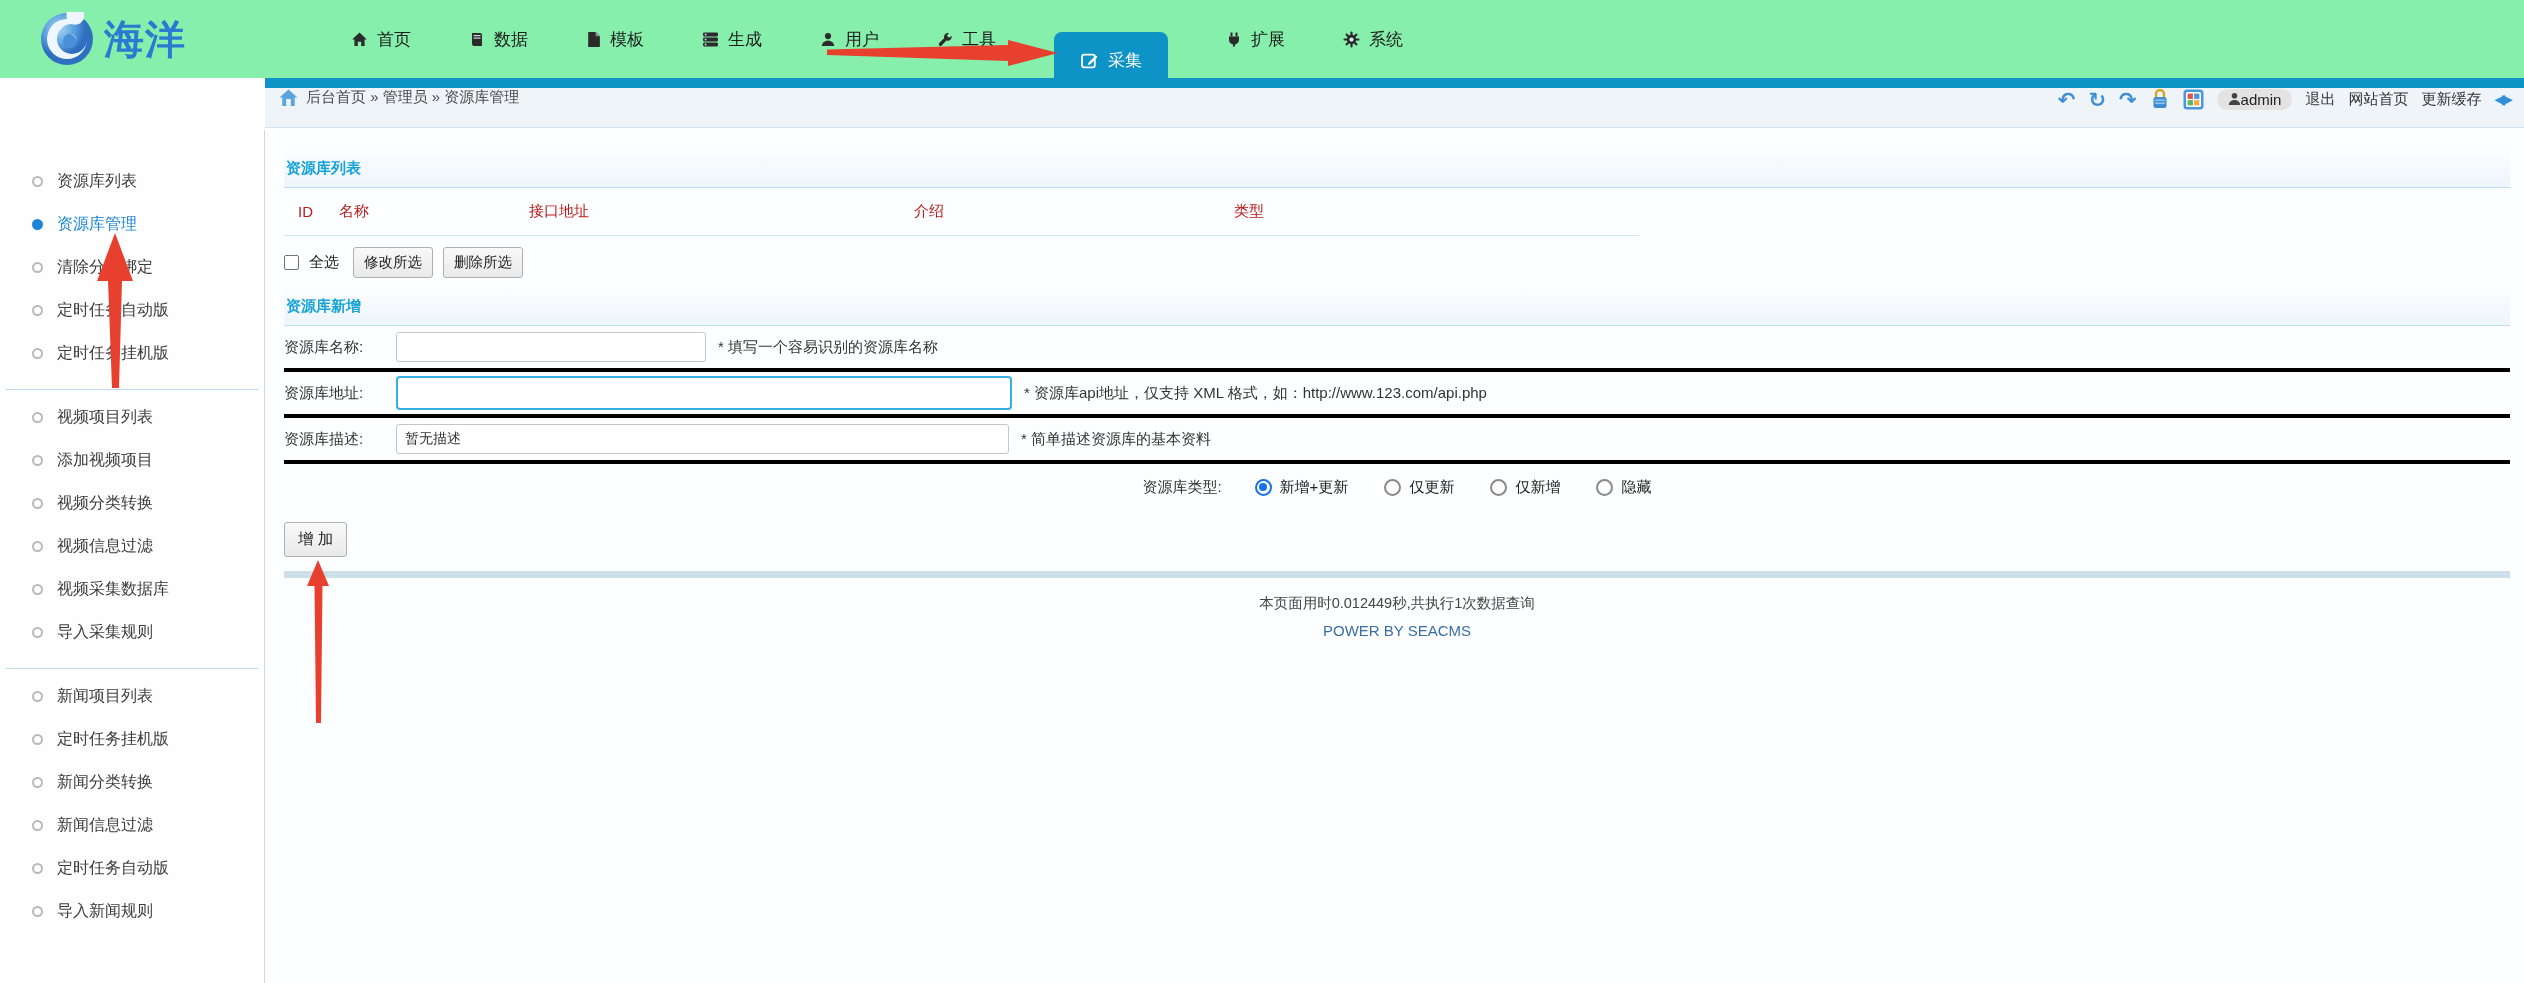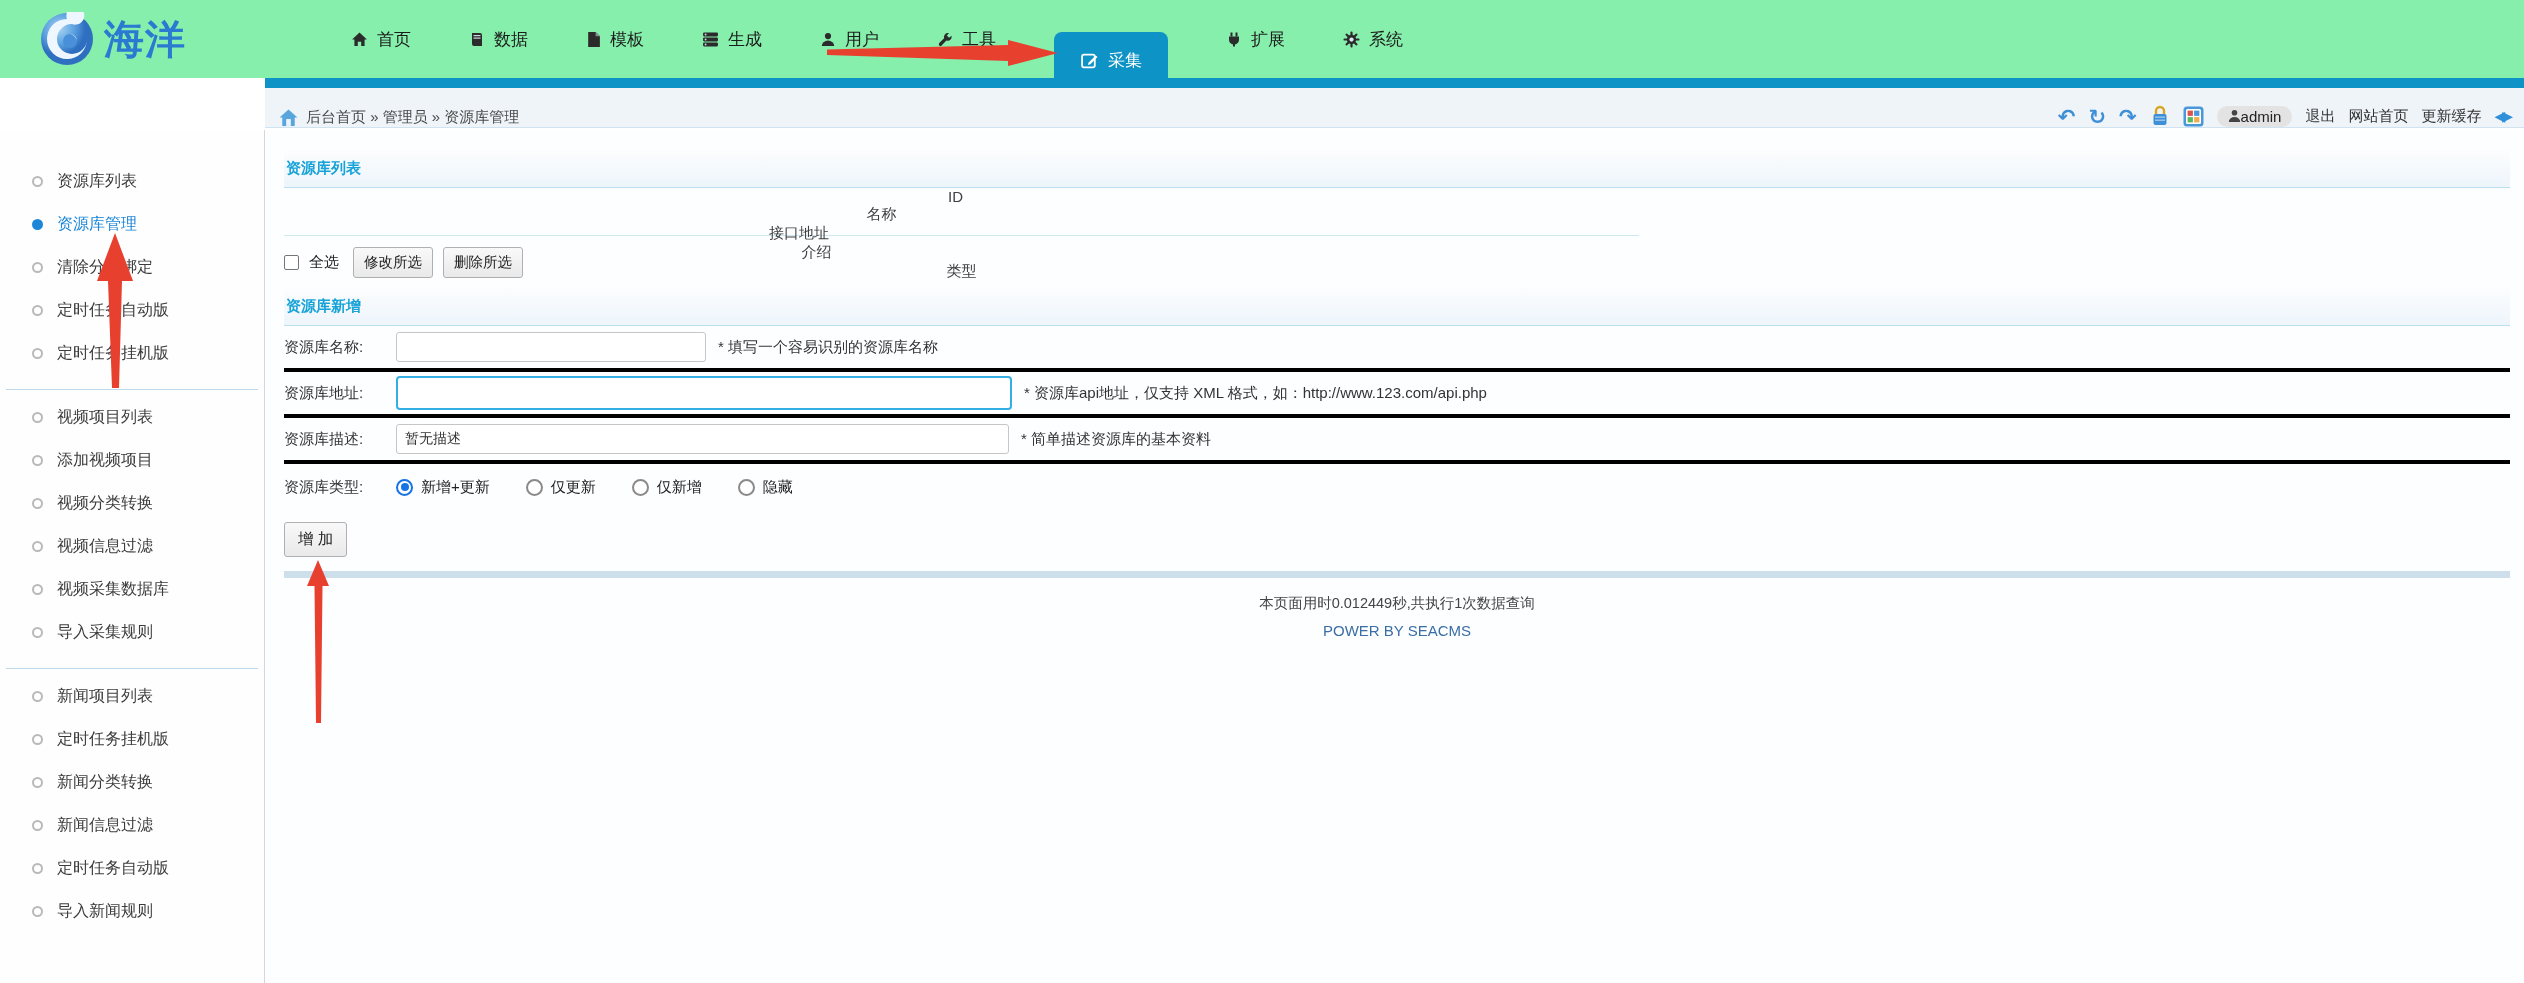--- a/index.html
+++ b/index.html
@@ -11,21 +11,21 @@
   .topbar { position:absolute; left:0; top:0; width:2524px; height:78px; background:#86efac; display:flex; align-items:center; }
   .logo { width:265px; display:flex; align-items:center; padding-left:40px; gap:10px; }
   .logo-text { font-size:40px; font-weight:bold; color:#2b7ad2; letter-spacing:1px; }
   .nav { display:flex; align-items:center; gap:58px; margin-left:86px; height:78px; }
   .nav-item { display:flex; align-items:center; gap:9px; font-size:17px; color:#1c1c1c; cursor:pointer; white-space:nowrap; }
   .nav-item svg { display:block; }
   .nav-item.active { align-self:flex-end; position:relative; top:10px; height:56px; padding:0 26px; background:#0e93c6; color:#fff; border-radius:8px 8px 0 0; z-index:3; }
   .bluebar { position:absolute; left:265px; top:78px; width:2259px; height:10px; background:#0e93c6; }
 
   
-  .crumbbar { position:absolute; left:265px; top:88px; width:2259px; height:40px; background:#eff4f9; border-bottom:1px solid #cfe3f0; display:flex; align-items:flex-end; padding:0 14px; }
+  .crumbbar { position:absolute; left:265px; top:88px; width:2259px; height:40px; background:#eff4f9; border-bottom:1px solid #cfe3f0; display:flex; align-items:flex-start; padding:0 14px; }
   .crumb-left { display:flex; align-items:center; gap:8px; font-size:15px; color:#4a4a4a; }
   .crumb-right { margin-left:auto; display:flex; align-items:center; gap:13px; }
   .tool-arrow { font-size:21px; font-weight:bold; color:#3f8fd6; line-height:1; cursor:pointer; }
   .admin-pill { display:flex; align-items:center; background:#e3e3e3; border-radius:12px; padding:2px 11px; font-size:15px; color:#222; }
   .crumb-link { font-size:15px; color:#333; cursor:pointer; }
   .dbl-arrow { color:#2f8fd8; font-size:14px; letter-spacing:-3px; cursor:pointer; }
 
   
   .sidebar { position:absolute; left:0; top:130px; width:265px; height:853px; background:#fefefe; border-right:1px solid #d6d6d6; padding-top:24px; }
   .side-group { padding:6px 0 14px 0; margin:0 6px; border-bottom:1px solid #bfd9ec; }
@@ -33,29 +33,29 @@
   .side-item { display:flex; align-items:center; gap:14px; padding:11px 0 11px 26px; cursor:pointer; }
   .bullet { width:11px; height:11px; border-radius:50%; border:2px solid #b9b9b9; background:#fff; flex:0 0 auto; }
   .side-label { font-size:16px; color:#3c3c3c; }
   .side-item.active .bullet { background:#1c86d8; border-color:#1c86d8; }
   .side-item.active .side-label { color:#1c86d8; }
 
   
   .content { position:absolute; left:266px; top:130px; width:2258px; height:853px; background:#fdfeff; padding:20px 14px 0 18px; }
   .section-head { height:38px; display:flex; align-items:center; padding-left:2px; background:linear-gradient(#fcfdfe,#edf5fb); border-bottom:1px solid #bcdff0; }
   .section-title { font-size:15px; font-weight:bold; color:#18a3d8; }
-  .thead { display:flex; align-items:center; height:48px; width:1355px; border-bottom:1px solid #cfe7f3; font-size:15px; color:#404040;flex-direction:column; }
+  .thead { display:flex; align-items:center; height:48px; width:1355px; border-bottom:1px solid #cfe7f3; font-size:15px; color:#b91c1c; }
   .c0{width:55px; padding-left:14px;} .c1{width:190px;} .c2{width:385px;} .c3{width:320px;} .c4{flex:1;}
   .selrow { display:flex; align-items:center; gap:10px; height:52px; }
   .checkbox { width:15px; height:15px; border:1px solid #767676; border-radius:2px; background:#fff; cursor:pointer; }
   .sel-label { font-size:15px; color:#222; margin-right:4px; }
   .btn { background:linear-gradient(#f9f9f9,#e9e9e9); border:1px solid #b0b0b0; border-radius:3px; padding:5px 10px; font-size:14.5px; color:#222; cursor:pointer; font-family:inherit; }
 
   .form-row { display:flex; align-items:center; min-height:46px; border-bottom:4px solid #000000; }
-  .form-row.last { border-bottom:none; }
+  .form-row.last { border-bottom:none;justify-content:center; }
   .f-label { width:112px; font-size:15px; color:#333; }
   .txt { height:30px; width:310px; border:1px solid #c6c6c6; border-radius:3px; padding:0 8px; font-size:14px; color:#333; background:#fff; font-family:inherit; }
   .txt.url { width:616px; height:34px; border:2px solid #35aee3; border-radius:4px; }
   .txt.desc { width:613px; }
   .hint { font-size:15px; color:#333; margin-left:12px; }
   .radios { display:flex; align-items:center; gap:36px; }
   .radio-opt { display:flex; align-items:center; gap:8px; cursor:pointer; }
   .radio { width:17px; height:17px; border:2px solid #8a8a8a; border-radius:50%; background:#fff; position:relative; flex:0 0 auto; }
   .radio.sel { border-color:#1673e6; }
   .radio.sel::after { content:""; position:absolute; left:2.5px; top:2.5px; width:8px; height:8px; border-radius:50%; background:#1673e6; }

